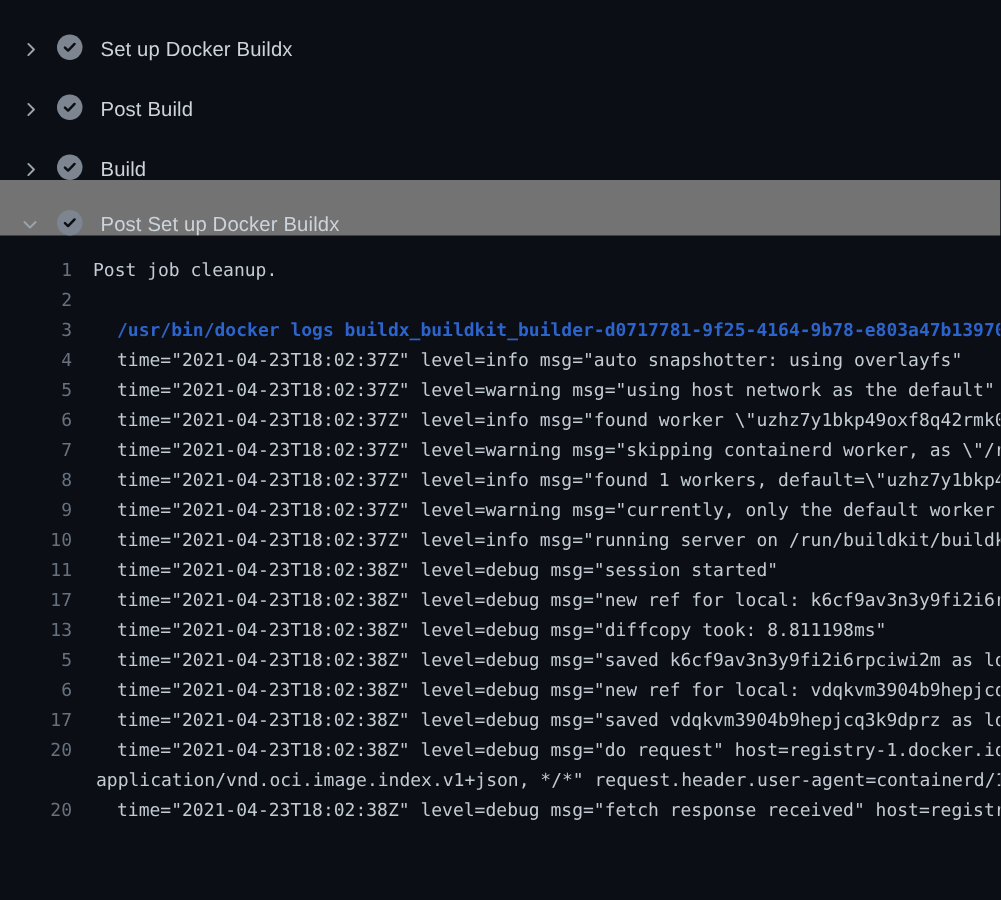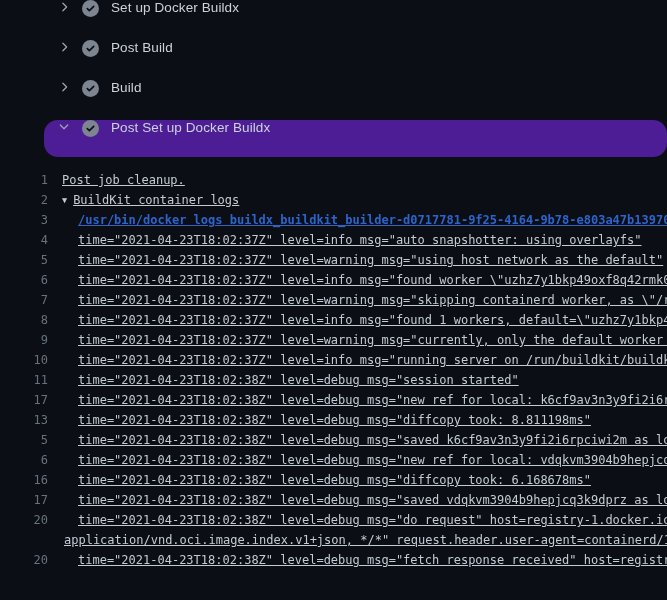--- a/index.html
+++ b/index.html
@@ -3,24 +3,24 @@
 <meta charset="utf-8">
 <style>
   html,body{margin:0;padding:0;}
   body{
     width:667px;height:600px;overflow:hidden;
     background:#0b0e14;
     font-family:"Liberation Sans",sans-serif;
   }
   
   .step{
-    height:40px;display:flex;align-items:flex-start;
-    padding-left:13px;cursor:pointer;box-sizing:border-box;margin-left:44px;
+    height:40px;display:flex;align-items:flex-end;
+    padding-left:13px;cursor:pointer;box-sizing:border-box;
   }
-  .step.expanded{background:#4c1d95;height:37px;border-radius:14px;}
+  .step.expanded{background:#737373;height:37px;}
   .chev{width:14px;height:14px;margin-right:11px;flex:none;color:#9aa4af;}
   .chev svg{display:block;width:14px;height:14px;}
   .check-circle{
     width:17px;height:17px;border-radius:50%;background:#7d8590;
     display:flex;align-items:center;justify-content:center;flex:none;
     margin-right:12px;
   }
   .check-circle svg{display:block;width:11px;height:11px;}
   .step-label{
     color:#ccd3db;font-size:13.5px;letter-spacing:.1px;
@@ -28,21 +28,21 @@
   
   .log{
     padding-top:13px;
     font-family:"DejaVu Sans Mono","Liberation Mono",monospace;
     font-size:12px;line-height:20px;
   }
   .lrow{display:flex;white-space:pre;overflow:hidden;height:20px;}
   .num{
     width:48px;flex:none;text-align:right;color:#68727e;cursor:pointer;
   }
-  .txt{color:#c3cbd4;flex:none;text-decoration:underline;}
+  .txt{color:#c3cbd4;flex:none;}
   .ind-base{margin-left:14px;}
   .ind-group{margin-left:30px;}
   .ind-cont{margin-left:16px;}
   .cmd{color:#2d64cc;font-weight:bold;}
   .tri{
     display:inline-block;font-size:8.5px;color:#c3cbd4;
     transform:translateY(-1px);margin-right:6px;
   }
 </style>
 </head>
@@ -98,33 +98,32 @@
         <span class="check-circle">
           <svg viewBox="0 0 12 12">
             <path d="M2.5 6.2 L4.8 8.4 L9.5 3.6" fill="none" stroke="#0b0e14" stroke-width="1.8" stroke-linecap="round" stroke-linejoin="round"></path>
           </svg>
         </span>
         <span class="step-label">Post Set up Docker Buildx</span>
       </div>
     </div>
   <div id="log" class="log">
       <div class="lrow"><span class="num">1</span><span class="txt ind-base"><span>Post job cleanup.</span></span></div>
-      <div class="lrow"><span class="num">2</span><span class="txt ind-base"><span class="tri">▼</span><span>BuildKit container logs</span></span></div>
+      <div class="lrow"><span class="num">2</span></div>
       <div class="lrow"><span class="num">3</span><span class="txt ind-group cmd"><span>/usr/bin/docker logs buildx_buildkit_builder-d0717781-9f25-4164-9b78-e803a47b13970</span></span></div>
       <div class="lrow"><span class="num">4</span><span class="txt ind-group"><span>time="2021-04-23T18:02:37Z" level=info msg="auto snapshotter: using overlayfs"</span></span></div>
       <div class="lrow"><span class="num">5</span><span class="txt ind-group"><span>time="2021-04-23T18:02:37Z" level=warning msg="using host network as the default"</span></span></div>
       <div class="lrow"><span class="num">6</span><span class="txt ind-group"><span>time="2021-04-23T18:02:37Z" level=info msg="found worker \"uzhz7y1bkp49oxf8q42rmk0xjd</span></span></div>
       <div class="lrow"><span class="num">7</span><span class="txt ind-group"><span>time="2021-04-23T18:02:37Z" level=warning msg="skipping containerd worker, as \"/runn</span></span></div>
       <div class="lrow"><span class="num">8</span><span class="txt ind-group"><span>time="2021-04-23T18:02:37Z" level=info msg="found 1 workers, default=\"uzhz7y1bkp49ox</span></span></div>
       <div class="lrow"><span class="num">9</span><span class="txt ind-group"><span>time="2021-04-23T18:02:37Z" level=warning msg="currently, only the default worker can</span></span></div>
       <div class="lrow"><span class="num">10</span><span class="txt ind-group"><span>time="2021-04-23T18:02:37Z" level=info msg="running server on /run/buildkit/buildkitd</span></span></div>
       <div class="lrow"><span class="num">11</span><span class="txt ind-group"><span>time="2021-04-23T18:02:38Z" level=debug msg="session started"</span></span></div>
       <div class="lrow"><span class="num">17</span><span class="txt ind-group"><span>time="2021-04-23T18:02:38Z" level=debug msg="new ref for local: k6cf9av3n3y9fi2i6rpci</span></span></div>
       <div class="lrow"><span class="num">13</span><span class="txt ind-group"><span>time="2021-04-23T18:02:38Z" level=debug msg="diffcopy took: 8.811198ms"</span></span></div>
       <div class="lrow"><span class="num">5</span><span class="txt ind-group"><span>time="2021-04-23T18:02:38Z" level=debug msg="saved k6cf9av3n3y9fi2i6rpciwi2m as local</span></span></div>
       <div class="lrow"><span class="num">6</span><span class="txt ind-group"><span>time="2021-04-23T18:02:38Z" level=debug msg="new ref for local: vdqkvm3904b9hepjcq3k9</span></span></div>
-      <div class="lrow"><span class="num">16</span><span class="txt ind-group"><span>time="2021-04-23T18:02:38Z" level=debug msg="diffcopy took: 6.168678ms"</span></span></div>
       <div class="lrow"><span class="num">17</span><span class="txt ind-group"><span>time="2021-04-23T18:02:38Z" level=debug msg="saved vdqkvm3904b9hepjcq3k9dprz as local</span></span></div>
       <div class="lrow"><span class="num">20</span><span class="txt ind-group"><span>time="2021-04-23T18:02:38Z" level=debug msg="do request" host=registry-1.docker.io re</span></span></div>
       <div class="lrow"><span class="num"></span><span class="txt ind-cont"><span>application/vnd.oci.image.index.v1+json, */*" request.header.user-agent=containerd/1.4.</span></span></div>
       <div class="lrow"><span class="num">20</span><span class="txt ind-group"><span>time="2021-04-23T18:02:38Z" level=debug msg="fetch response received" host=registry-1</span></span></div>
     </div>
 </div>
 
 </body></html>

